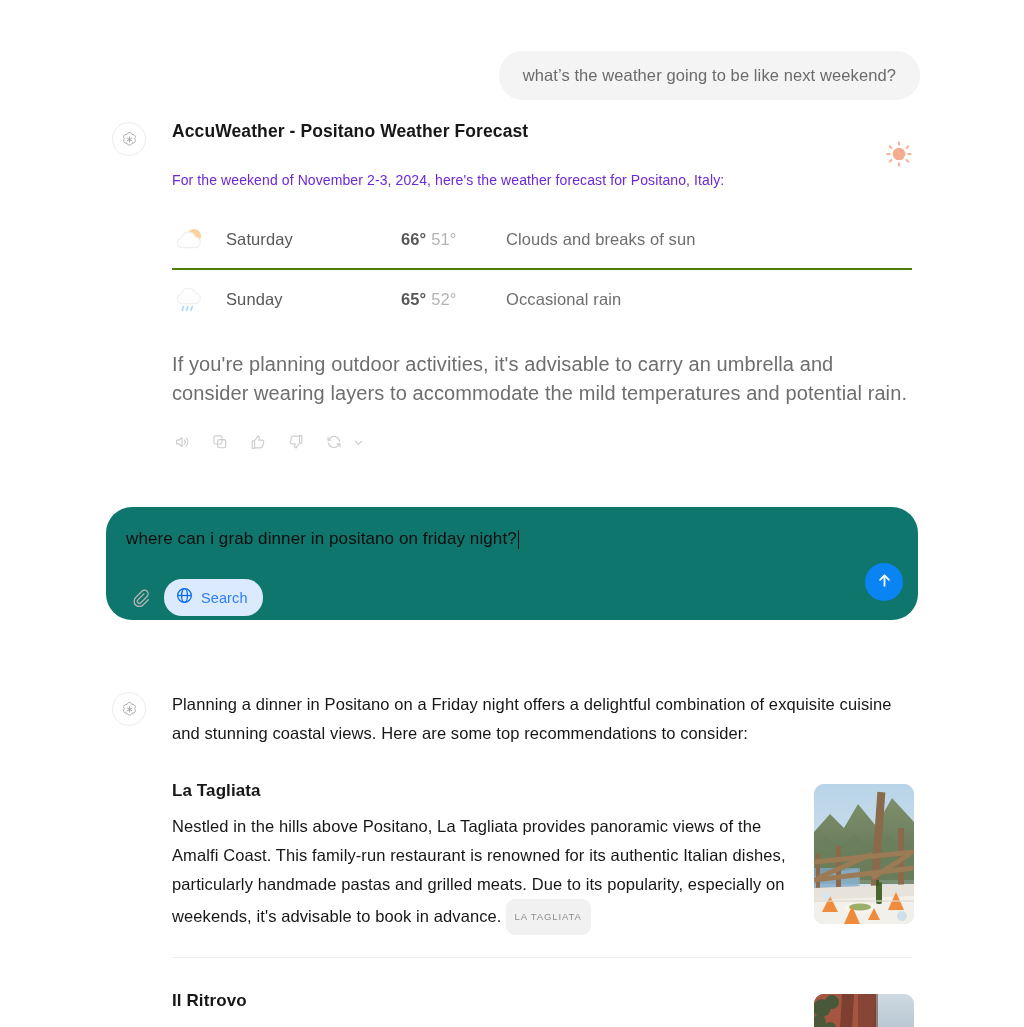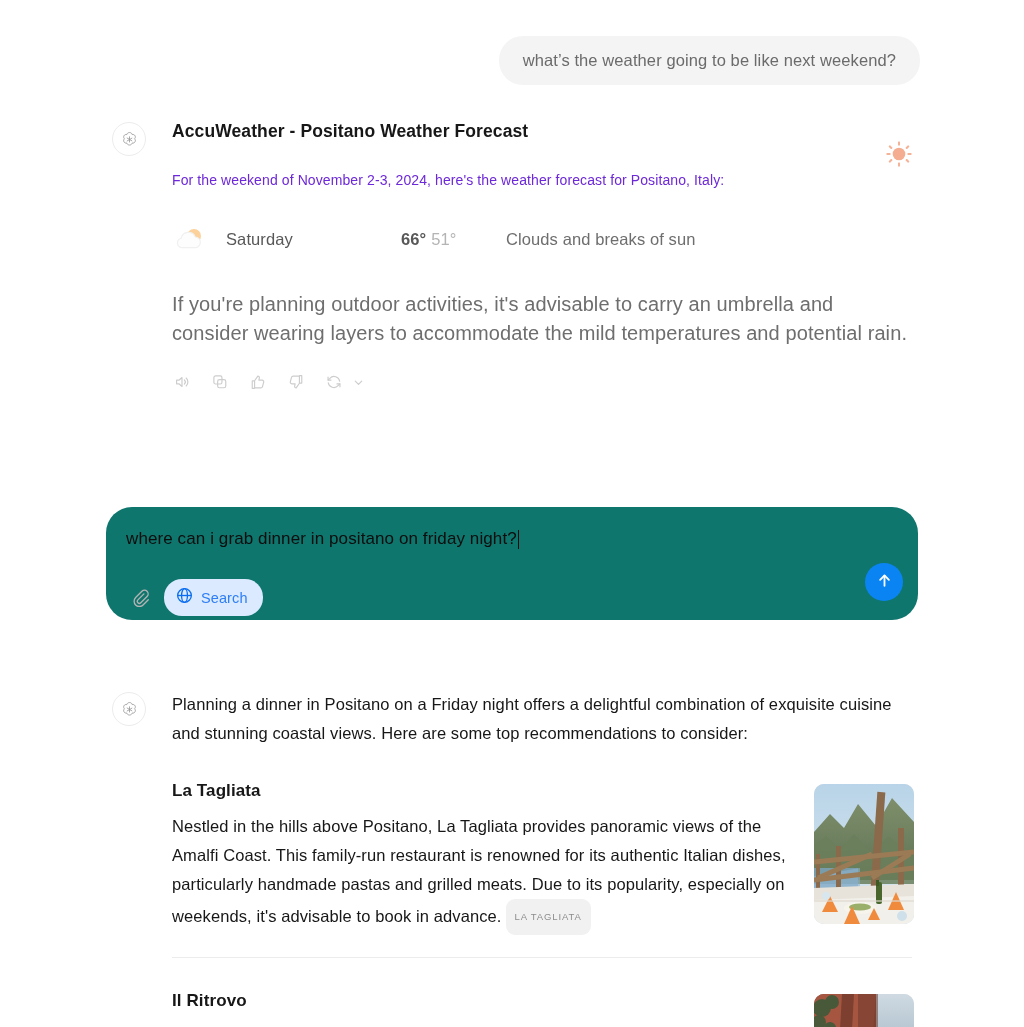--- a/index.html
+++ b/index.html
@@ -17,21 +17,21 @@
   }
   .page {
     position: relative;
     width: 1024px;
     height: 1027px;
   }
 
   
   .user-row {
     position: absolute;
-    top: 36px;
+    top: 51px;
     right: 104px;
     display: flex;
     justify-content: center;
   }
   .user-bubble {
     background: #f4f4f4;
     border-radius: 24px;
     padding: 14px 24px 15px 24px;
     font-size: 16.5px;
     line-height: 20px;
@@ -352,20 +352,37 @@
               <path d="M9.4 22.6h13.4a5.3 5.3 0 0 0 .5-10.6 7.4 7.4 0 0 0-14.1 1.2 4.8 4.8 0 0 0 .2 9.4z" fill="#fdfdfd" stroke="#f0f0f0" stroke-width="1.1"></path>
             </svg>
           </div>
           <div class="w-day">Saturday</div>
           <div class="w-temps">
             <span class="w-hi">66°</span><span class="w-lo">51°</span>
           </div>
           <div class="w-desc">Clouds and breaks of sun</div>
         </div>
 
+        <div class="weather-row">
+          <div class="w-icon">
+            <svg width="34" height="30" viewBox="0 0 34 30">
+              <path d="M9.4 19.6h13.4a5.3 5.3 0 0 0 .5-10.6 7.4 7.4 0 0 0-14.1 1.2 4.8 4.8 0 0 0 .2 9.4z" fill="#fdfdfd" stroke="#f1f1f1" stroke-width="1.1"></path>
+              <g stroke="#a8d8f5" stroke-width="1.6" stroke-linecap="round">
+                <path d="M11.4 22.6l-1.1 3.6"></path>
+                <path d="M15.8 22.6l-1.1 3.6"></path>
+                <path d="M20.2 22.6l-1.1 3.6"></path>
+              </g>
+            </svg>
+          </div>
+          <div class="w-day">Sunday</div>
+          <div class="w-temps">
+            <span class="w-hi">65°</span><span class="w-lo">52°</span>
+          </div>
+          <div class="w-desc">Occasional rain</div>
+        </div>
 
       </div>
 
       <div class="outro">If you're planning outdoor activities, it's advisable to carry an umbrella and consider wearing layers to accommodate the mild temperatures and potential rain.</div>
 
       <div class="actions">
         <div class="action-btn">
           <svg width="18" height="18" viewBox="0 0 20 20" fill="none" stroke="#cdcdcd" stroke-width="1.3" stroke-linecap="round" stroke-linejoin="round">
             <path d="M4 8v4h2.6L10 15V5L6.6 8H4z"></path>
             <path d="M12.6 7.6a3.4 3.4 0 0 1 0 4.8"></path>

